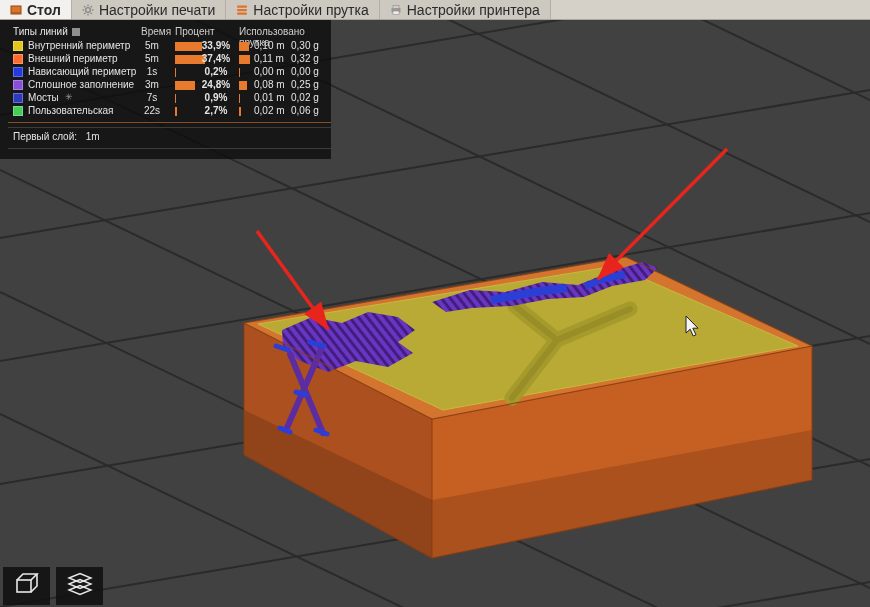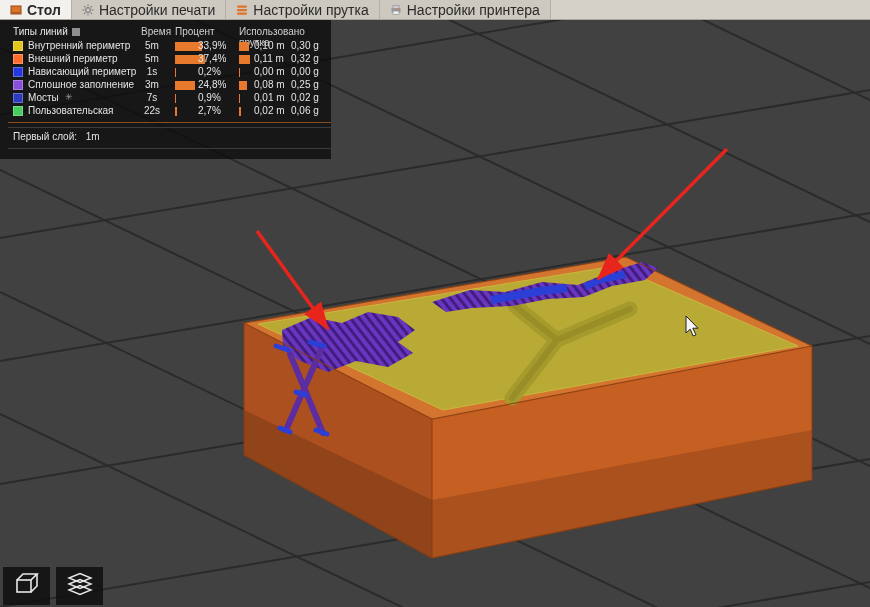--- a/index.html
+++ b/index.html
@@ -27,21 +27,21 @@
   .h-time{position:absolute;left:133px;top:1px;color:#cfcfcf;}
   .h-pct{position:absolute;left:167px;top:1px;color:#cfcfcf;}
   .h-fil{position:absolute;left:231px;top:1px;color:#cfcfcf;}
   .lg-row{position:relative;height:13px;}
   .sw{position:absolute;left:5px;top:1px;width:10px;height:10px;border:1px solid rgba(255,255,255,.28);box-sizing:border-box;}
   .nm{position:absolute;left:20px;top:0;}
   .row-ic{position:absolute;left:57px;top:0;color:#9a9a9a;font-size:9px;}
   .tm{position:absolute;left:126px;top:0;width:36px;text-align:center;}
   .bar{position:absolute;top:2px;height:9px;background:var(--legend_bar,#e87a2e);}
   .b1{left:167px;} .b2{left:231px;}
-  .pc{position:absolute;left:190px;top:0;width:36px;text-align:left;}
+  .pc{position:absolute;left:190px;top:0;width:36px;text-align:center;font-weight:bold;}
   .ln{position:absolute;left:246px;top:0;}
   .wt{position:absolute;left:283px;top:0;}
   .lg-div{height:1px;background:#8a4d1d;margin:4px 0 3px 0;}
   .lg-div.thin{background:#3c3c3c;}
   .lg-thead{padding-left:5px;height:13px;color:#cfcfcf;}
   .lg-trow{position:relative;height:13px;padding-left:5px;}
   .lg-trow .lbl{display:inline-block;width:70px;}
 
   
   .viewbtns{position:absolute;left:3px;bottom:2px;display:flex;gap:6px;}

